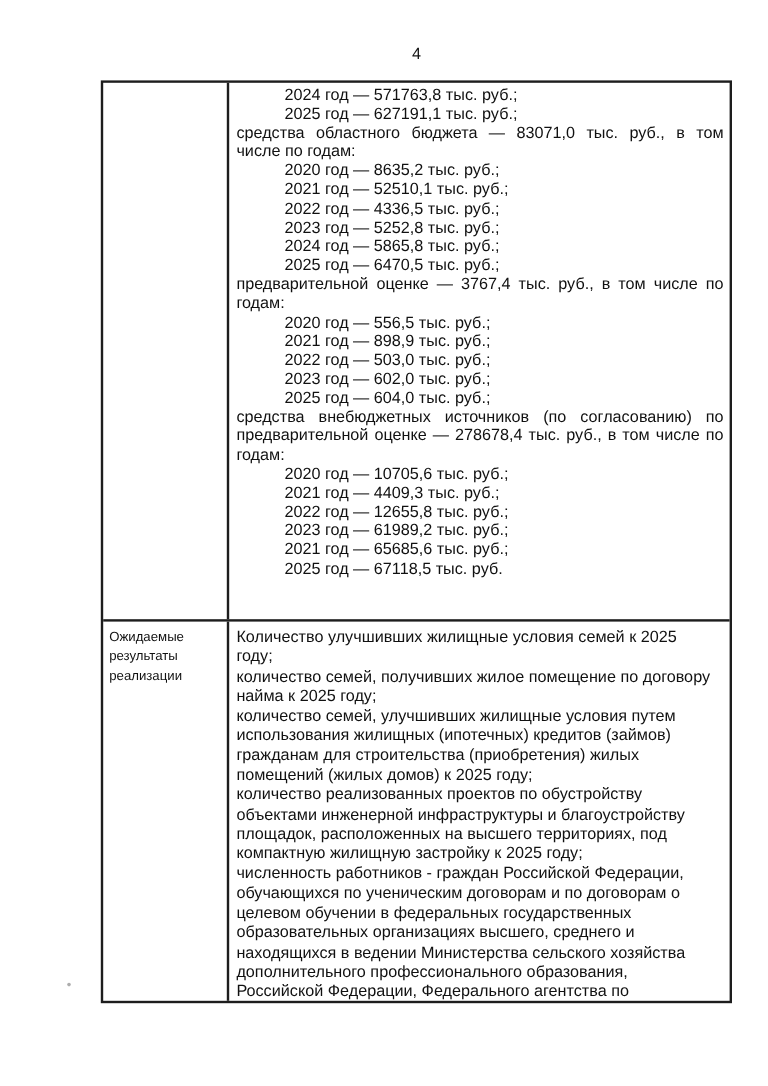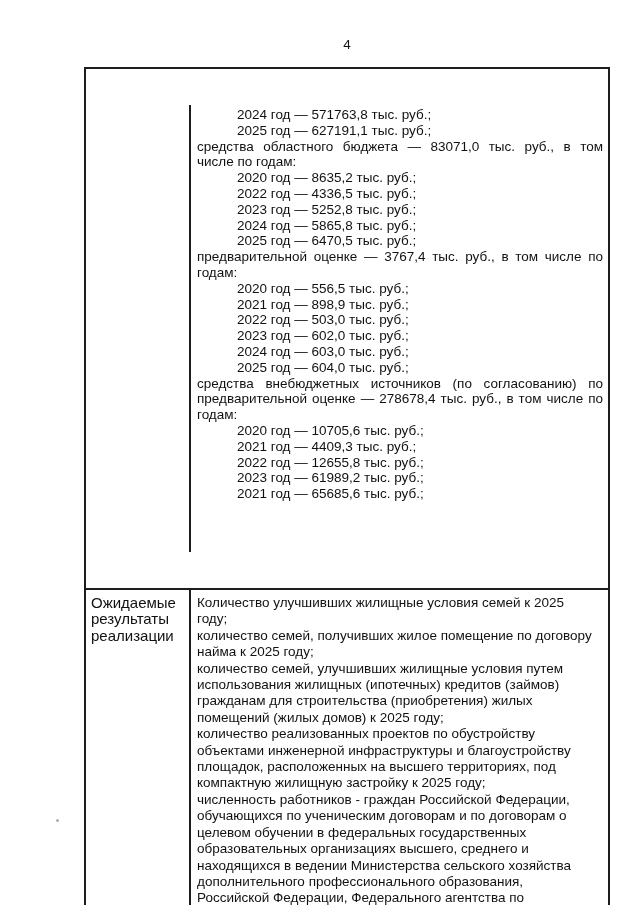--- a/index.html
+++ b/index.html
@@ -30,30 +30,29 @@
     top: 67px;
     width: 526px;
     border: 2px solid #1d1d1d;
     box-sizing: border-box;
     background: #ffffff;
   }
   .t-row {
     display: grid;
     grid-template-columns: 105px 1fr;
     box-sizing: border-box;
-    margin-top: 36px;
   }
   .t-row.row-funding { height: 447px; }
   .t-row.row-results { height: 318px; }
   .t-row + .t-row { border-top: 2px solid #1d1d1d; }
   .cell-label {
     border-right: 2px solid #1d1d1d;
     box-sizing: border-box;
     padding: 4px 4px 0 5px;
-    font-size: 15px;
+    font-size: 11px;
     line-height: 16.4px;
   }
   .cell-content {
     box-sizing: border-box;
     padding: 2px 5px 0 6px;
     overflow: hidden;
   }
   .row-results .cell-content,
   .row-results .cell-label { padding-top: 5px; }
   .line {
@@ -86,40 +85,41 @@
 <div class="doc-table">
 
   <div class="t-row row-funding">
     <div class="cell-label"></div>
     <div class="cell-content">
         <div class="line indent">2024 год — 571763,8 тыс. руб.;</div>
         <div class="line indent">2025 год — 627191,1 тыс. руб.;</div>
         <div class="line justify">средства областного бюджета — 83071,0 тыс. руб., в том</div>
         <div class="line">числе по годам:</div>
         <div class="line indent">2020 год — 8635,2 тыс. руб.;</div>
+        <div class="line indent">2021 год — 52510,1 тыс. руб.;</div>
         <div class="line indent">2022 год — 4336,5 тыс. руб.;</div>
         <div class="line indent">2023 год — 5252,8 тыс. руб.;</div>
         <div class="line indent">2024 год — 5865,8 тыс. руб.;</div>
         <div class="line indent">2025 год — 6470,5 тыс. руб.;</div>
         <div class="line justify">предварительной оценке — 3767,4 тыс. руб., в том числе по</div>
         <div class="line">годам:</div>
         <div class="line indent">2020 год — 556,5 тыс. руб.;</div>
         <div class="line indent">2021 год — 898,9 тыс. руб.;</div>
         <div class="line indent">2022 год — 503,0 тыс. руб.;</div>
         <div class="line indent">2023 год — 602,0 тыс. руб.;</div>
-        <div class="line indent">2024 год — 603,0 тыс. руб.;</div>
         <div class="line indent">2025 год — 604,0 тыс. руб.;</div>
         <div class="line justify">средства внебюджетных источников (по согласованию) по</div>
         <div class="line justify">предварительной оценке — 278678,4 тыс. руб., в том числе по</div>
         <div class="line">годам:</div>
         <div class="line indent">2020 год — 10705,6 тыс. руб.;</div>
         <div class="line indent">2021 год — 4409,3 тыс. руб.;</div>
         <div class="line indent">2022 год — 12655,8 тыс. руб.;</div>
         <div class="line indent">2023 год — 61989,2 тыс. руб.;</div>
         <div class="line indent">2021 год — 65685,6 тыс. руб.;</div>
+        <div class="line indent">2025 год — 67118,5 тыс. руб.</div>
       </div>
   </div>
 
   <div class="t-row row-results">
     <div class="cell-label">Ожидаемые результаты реализации</div>
     <div class="cell-content">
         <div class="line">Количество улучшивших жилищные условия семей к 2025</div>
         <div class="line">году;</div>
         <div class="line">количество семей, получивших жилое помещение по договору</div>
         <div class="line">найма к 2025 году;</div>

